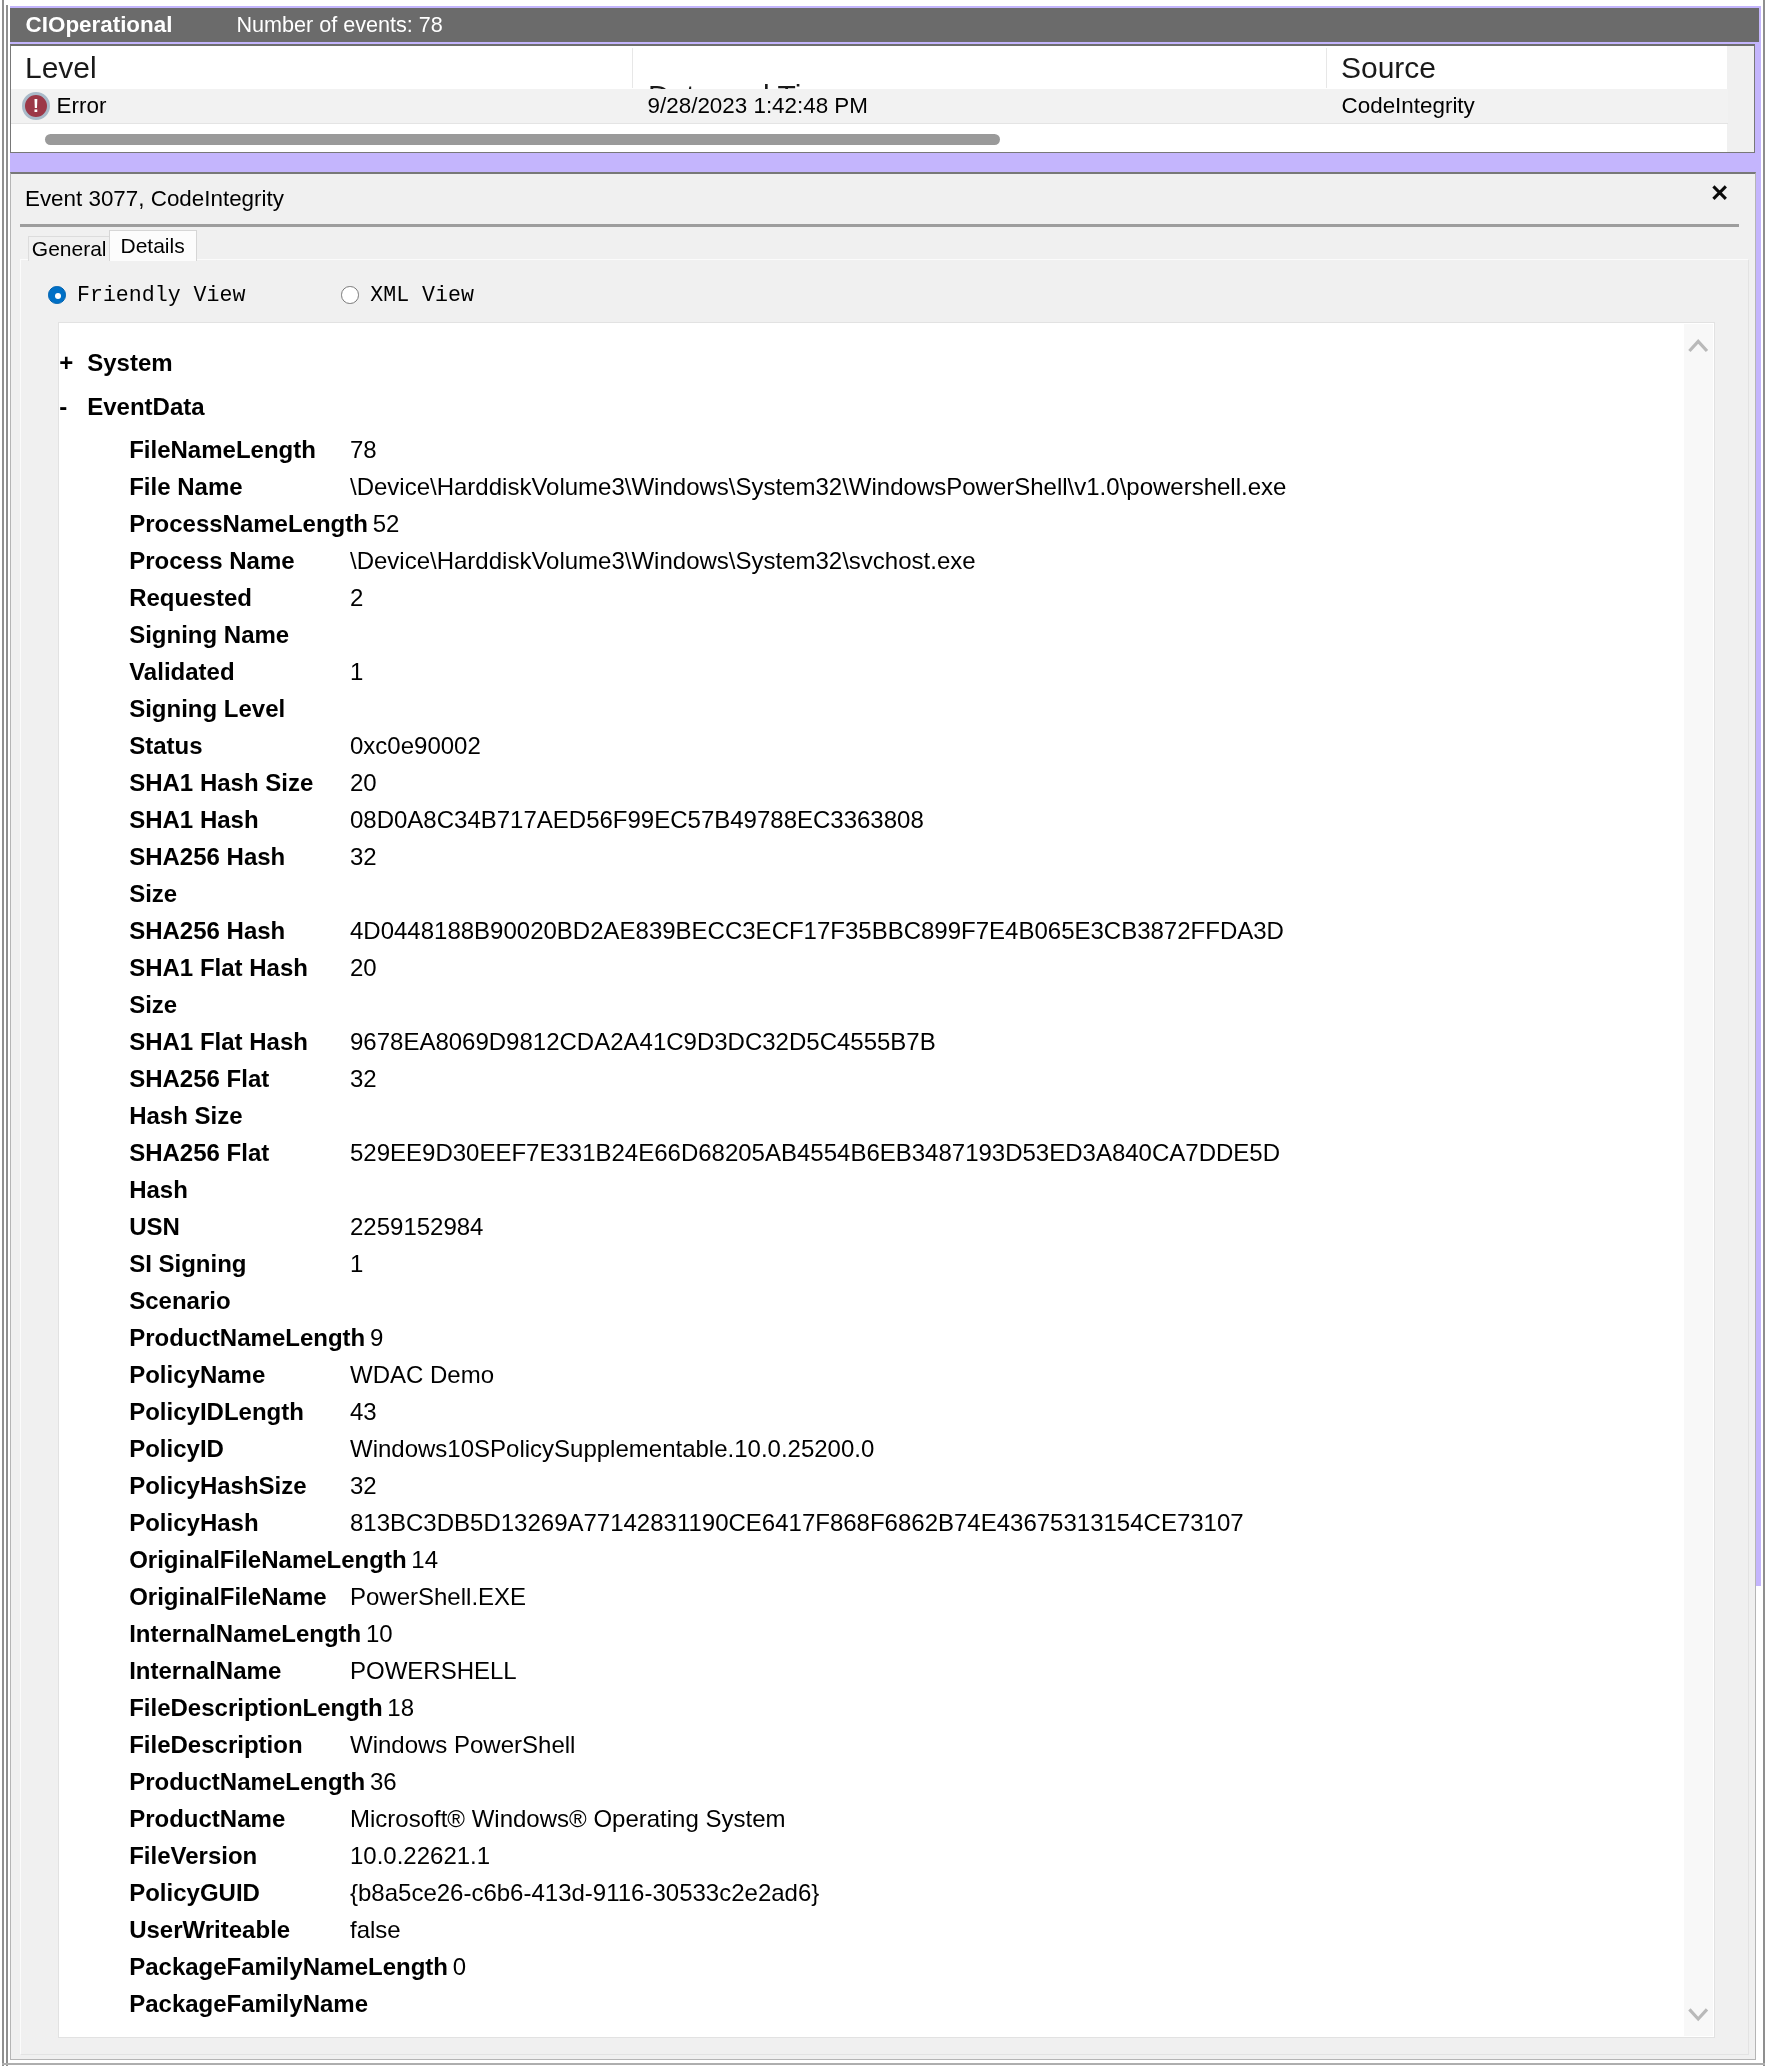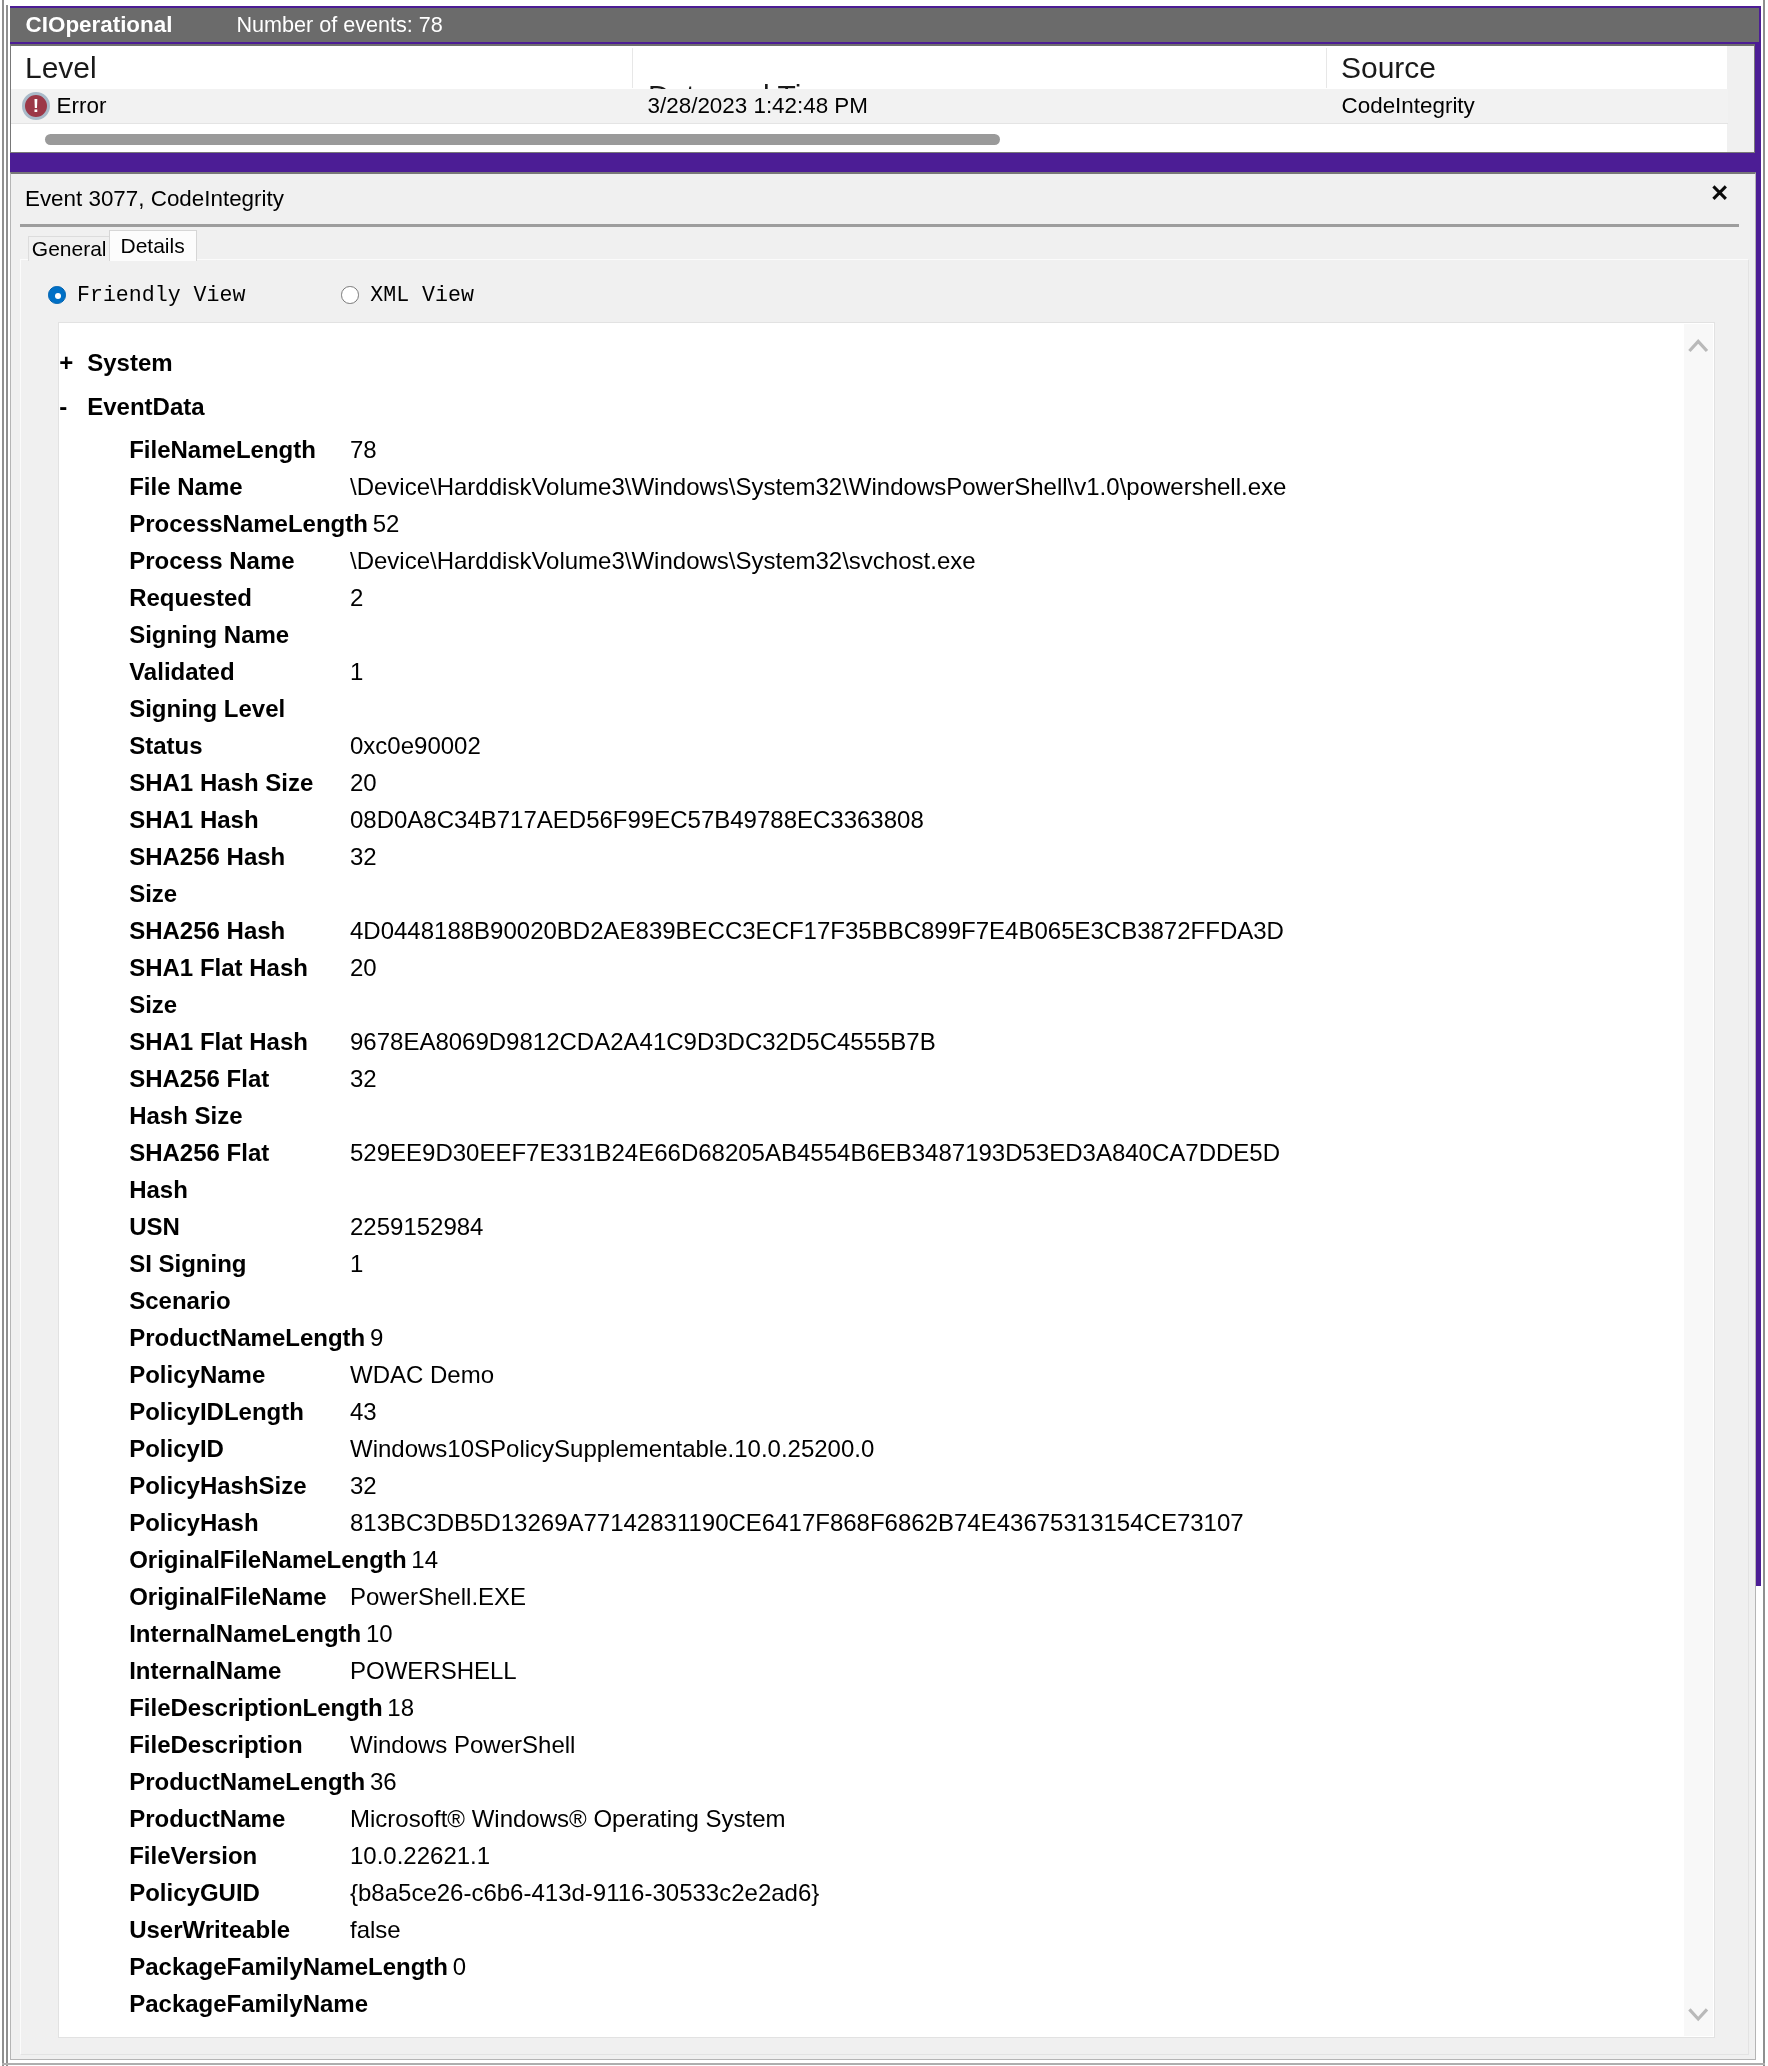--- a/index.html
+++ b/index.html
@@ -5,21 +5,21 @@
   html,body{margin:0;padding:0;}
   body{
     width:1768px;height:2066px;position:relative;overflow:hidden;
     background:#ffffff;
     font-family:"Liberation Sans", sans-serif;
     -webkit-font-smoothing:antialiased;
   }
   .frame-line{position:absolute;background:#8f8f8f;}
   #window{
     position:absolute;left:9.6px;top:6.4px;width:1751px;height:1580px;
-    background:#4c1d95;
+    background:#c4b5fd;
   }
 
   
   .titlebar{
     position:absolute;left:0;top:1.6px;width:1749px;height:34px;
     background:#6b6b6b;color:#ffffff;display:flex;align-items:center;
   }
   .titlebar .channel{font-weight:bold;font-size:22.4px;margin-left:16px;}
   .titlebar .count{font-size:21.6px;margin-left:64px;}
 
@@ -115,21 +115,21 @@
     </div>
     <div class="col-div" style="left:621px;"></div>
     <div class="col-div" style="left:1315px;"></div>
     <div class="vscroll-strip"></div>
 
     <div class="evrow">
       <span class="erricon">
           <span>!</span>
         </span>
       <span class="evcell" style="left:46px;">Error</span>
-      <span class="evcell" style="left:637px;">3/28/2023 1:42:48 PM</span>
+      <span class="evcell" style="left:637px;">9/28/2023 1:42:48 PM</span>
       <span class="evcell" style="left:1331px;">CodeIntegrity</span>
     </div>
 
     <div class="hthumb"></div>
   </div>
 
   <div class="detailpanel">
     <div class="dp-header">Event 3077, CodeIntegrity</div>
     <div class="dp-close">✕</div>
     <div class="dp-sep"></div>

